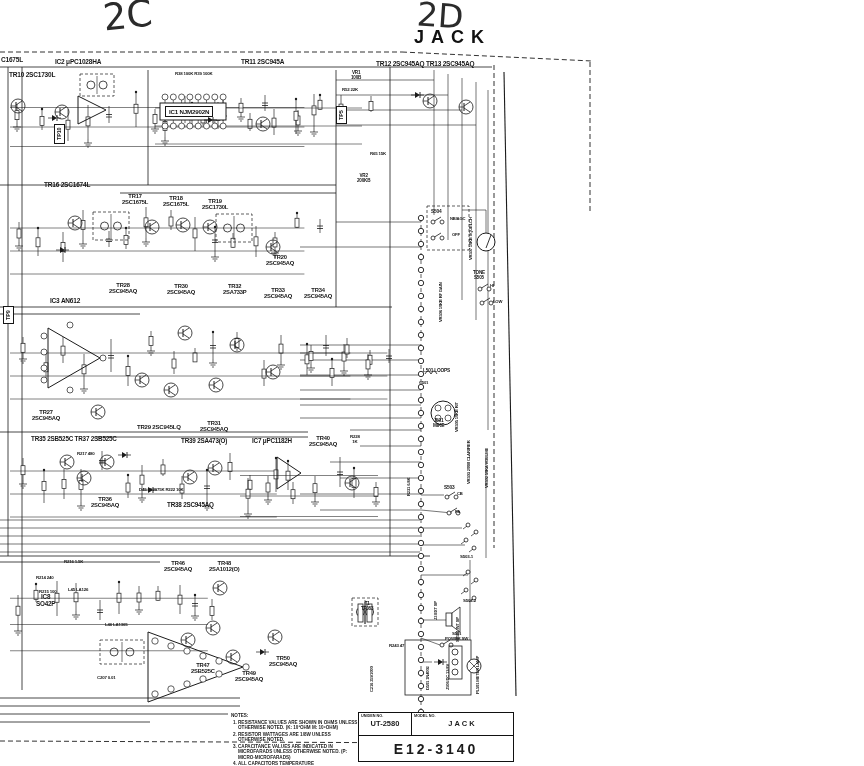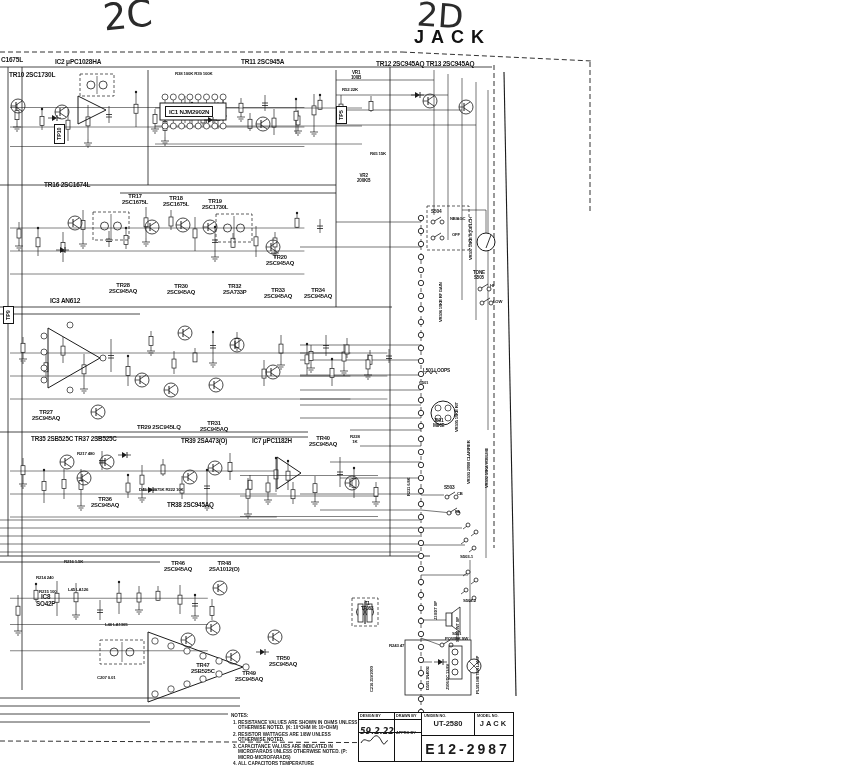--- a/index.html
+++ b/index.html
@@ -985,43 +985,27 @@
     <div>NOTES:</div>
     <ol id="notes-list">
         <li>RESISTANCE VALUES ARE SHOWN IN OHMS UNLESS OTHERWISE NOTED. (K: 10³OHM  M: 10⁶OHM)</li>
         <li>RESISTOR WATTAGES ARE 1/8W UNLESS OTHERWISE NOTED.</li>
         <li>CAPACITANCE VALUES ARE INDICATED IN MICROFARADS UNLESS OTHERWISE NOTED. (P: MICRO-MICROFARADS)</li>
         <li>ALL CAPACITORS TEMPERATURE CHARACTERISTICS ARE SL (LESS THAN 1000PF) OR YF (MORE THAN 1000PF) UNLESS OTHERWISE NOTED.</li>
       </ol>
   </div>
 
   <div id="tblock">
-    <div class="tb-left">
-      <div class="tb-col first">
-        <div class="tb-head">DESIGN BY</div>
-        <div class="tb-cell"><span class="tb-hand">59.2.22</span></div>
-        <div class="tb-cell">
-          <svg width="30" height="14">
-            <path d="M2 10 C6 2,9 12,13 6 S20 3,23 9 S27 6,29 8" stroke="#222" fill="none" stroke-width="1"></path>
-          </svg>
-        </div>
-      </div>
-      <div class="tb-col">
-        <div class="tb-head">DRAWN BY</div>
-        <div class="tb-cell"><span class="tb-head" style="border:none">APPRO BY</span></div>
-        <div class="tb-cell"></div>
-      </div>
-    </div>
     <div class="tb-right">
       <div class="tb-right-top">
         <div class="tb-no">
           <div class="tb-minihead">UNIDEN NO.</div>
           <div class="tb-val">UT-2580</div>
         </div>
         <div class="tb-model">
           <div class="tb-minihead">MODEL NO.</div>
           <div class="tb-val spread">JACK</div>
         </div>
       </div>
-      <div class="tb-drawno">E12-2987</div>
+      <div class="tb-drawno">E12-3140</div>
     </div>
   </div>
 </div>
 
 </body></html>

